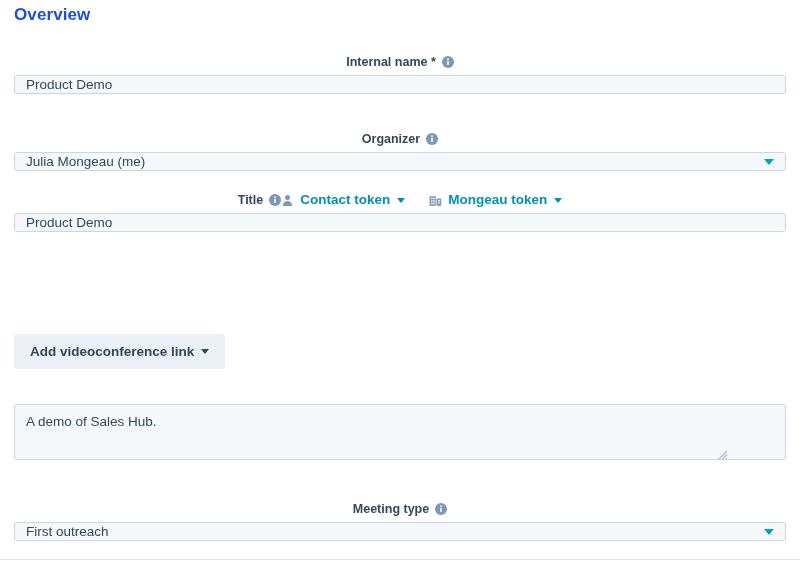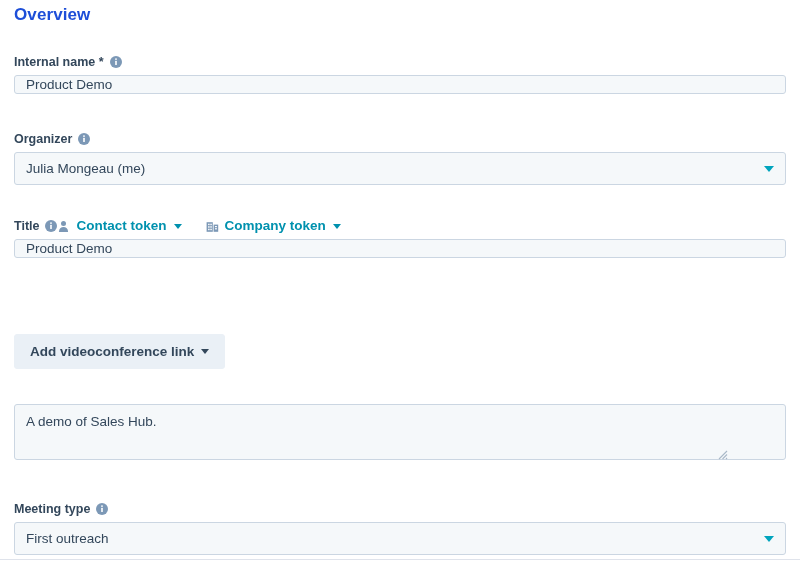--- a/index.html
+++ b/index.html
@@ -32,21 +32,21 @@
   }
 
   
   .field {
     position: relative;
   }
 
   .label-row {
     display: flex;
     align-items: center;
-    justify-content: flex-start;
+    justify-content: center;
     margin-bottom: 5px;
   }
 
   .label-left {
     display: flex;
     align-items: center;
     gap: 6px;
   }
 
   .field-label {
@@ -85,21 +85,21 @@
     display: block;
   }
 
   .text-input { height: 19px; }
 
   .select-wrap {
     position: relative;
     width: 772px;
   }
   .select-input {
-    height: 33px;
+    height: 19px;
     padding-right: 34px;
     appearance: none;
     -webkit-appearance: none;
     cursor: pointer;
   }
   .caret-teal {
     position: absolute;
     right: 12px;
     top: 50%;
     transform: translateY(-50%);
@@ -181,21 +181,21 @@
     width: 0; height: 0;
     border-left: 4.5px solid transparent;
     border-right: 4.5px solid transparent;
     border-top: 5px solid #33475b;
   }
 
   
   #block-heading   { position: absolute; left: 14px; top: 2px;   }
   #block-internal  { position: absolute; left: 14px; top: 54px;  }
   #block-organizer { position: absolute; left: 14px; top: 131px; }
-  #block-title     { position: absolute; left: 14px; top: 218px; width: 772px; }
+  #block-title     { position: absolute; left: 14px; top: 192px; width: 772px; }
   #block-location  { position: absolute; left: 14px; top: 286px; }
   #block-video     { position: absolute; left: 14px; top: 334px; }
   #block-desc      { position: absolute; left: 14px; top: 404px; }
   #block-meeting   { position: absolute; left: 14px; top: 501px; }
 
   .bottom-rule {
     position: absolute;
     left: 0; right: 0;
     top: 559px;
     height: 1px;
@@ -279,21 +279,21 @@
               <rect x="2.1" y="3.7" width="1.5" height="1.5" fill="#ffffff"></rect>
               <rect x="4.3" y="3.7" width="1.5" height="1.5" fill="#ffffff"></rect>
               <rect x="2.1" y="6.2" width="1.5" height="1.5" fill="#ffffff"></rect>
               <rect x="4.3" y="6.2" width="1.5" height="1.5" fill="#ffffff"></rect>
               <rect x="2.1" y="8.7" width="1.5" height="1.5" fill="#ffffff"></rect>
               <rect x="4.3" y="8.7" width="1.5" height="1.5" fill="#ffffff"></rect>
               <rect x="9.0" y="6.0" width="1.9" height="1.2" fill="#ffffff"></rect>
               <rect x="9.0" y="8.2" width="1.9" height="1.2" fill="#ffffff"></rect>
             </svg>
           </span>
-          <span>Company token</span>
+          <span>Mongeau token</span>
           <span class="caret-token"></span>
         </span>
       </div>
     </div>
     <input class="text-input" type="text" value="Product Demo" style="">
   </div>
 
 
   <div id="block-video">
     <button class="btn-secondary">

